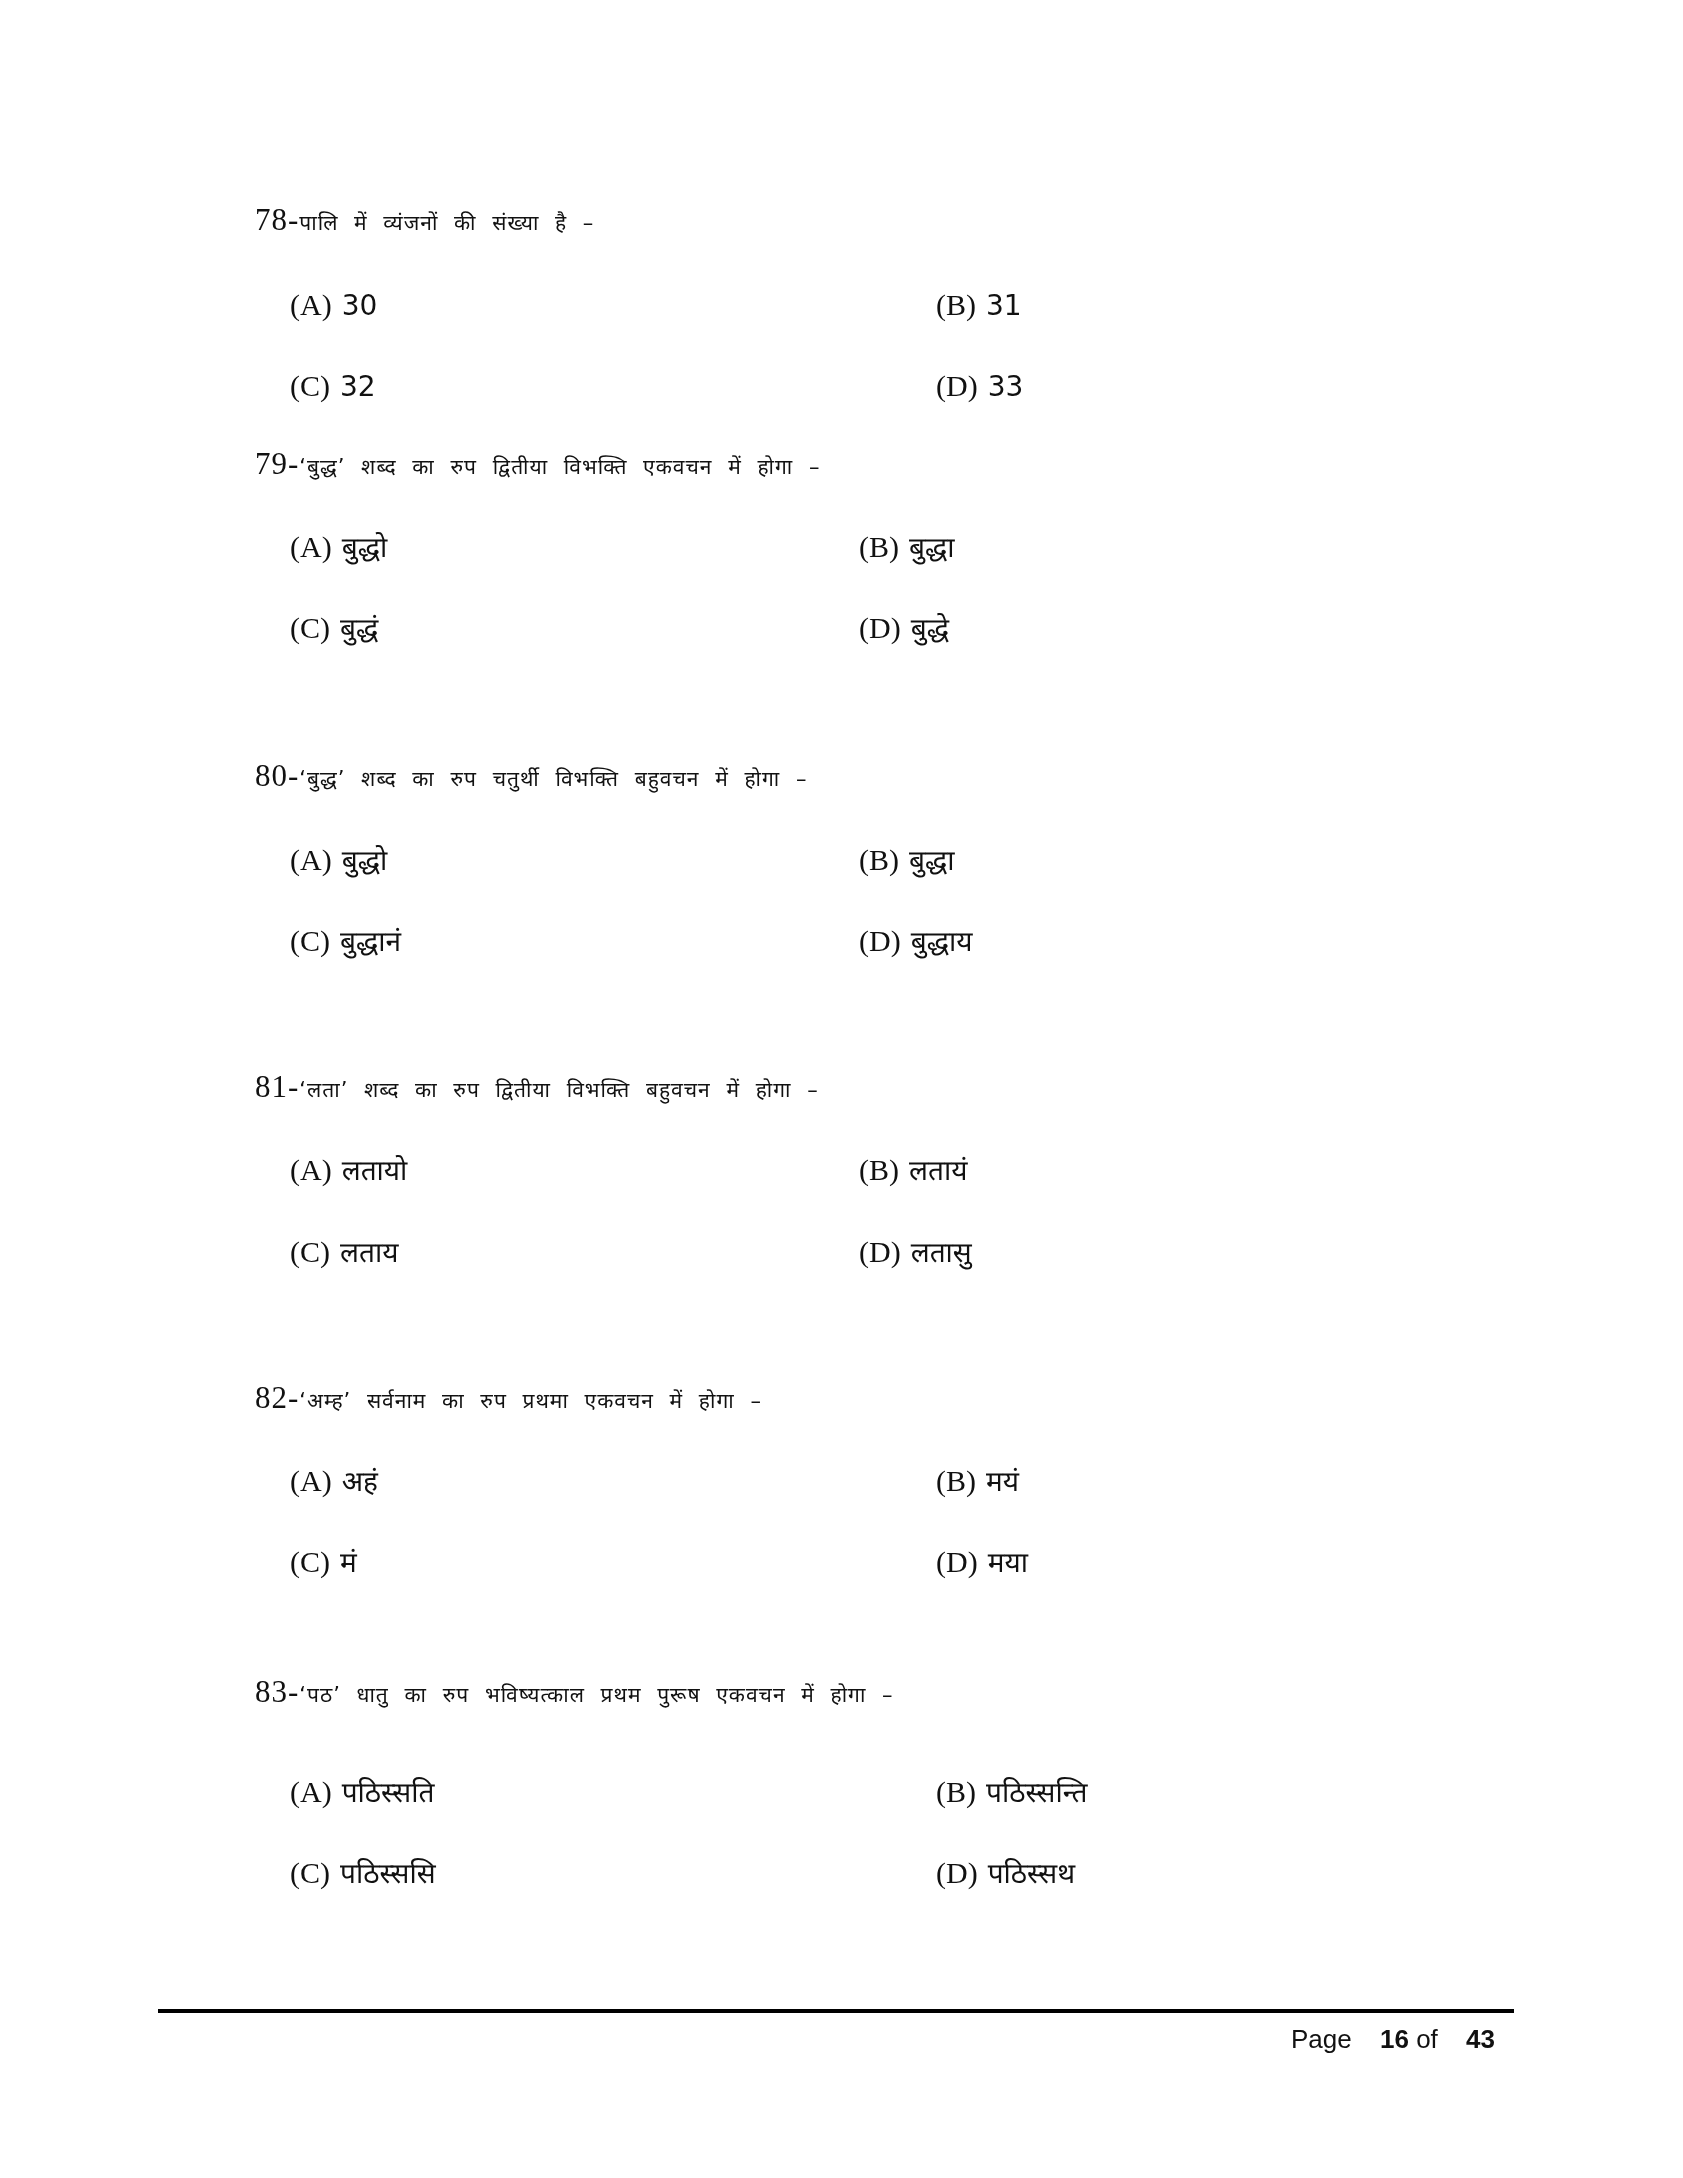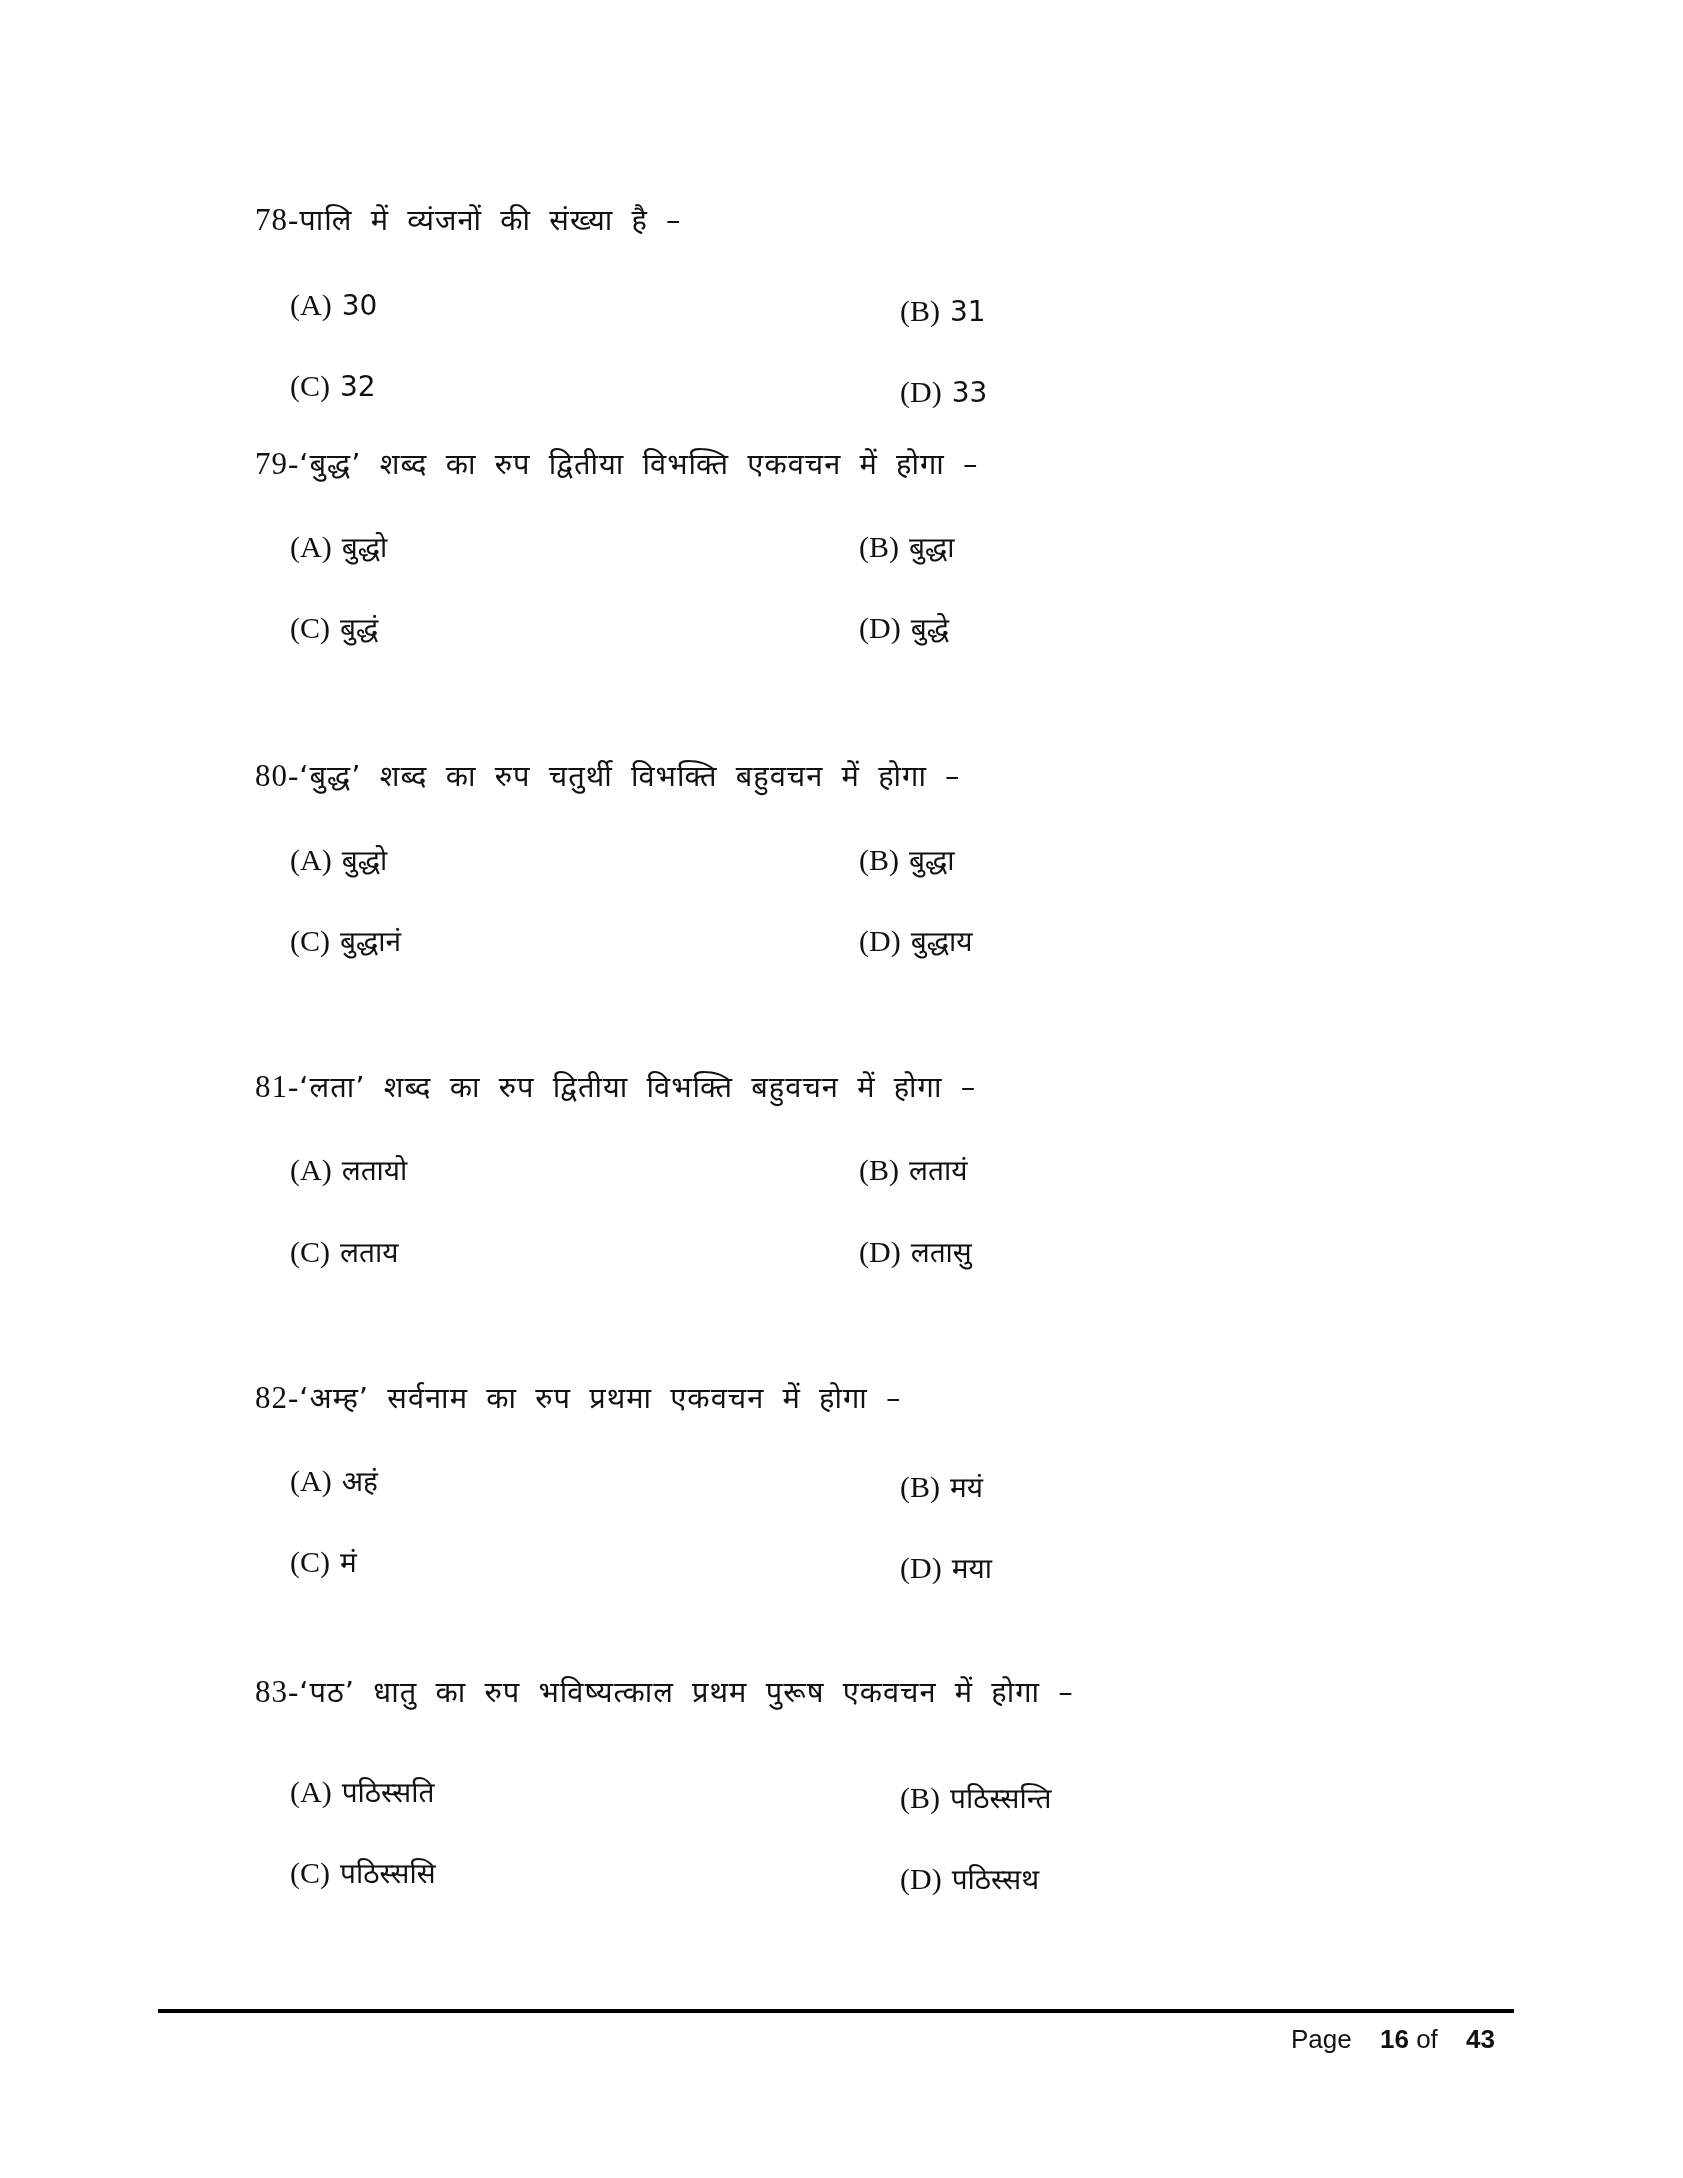--- a/index.html
+++ b/index.html
@@ -1,25 +1,25 @@
 <!DOCTYPE html>
 <html><head>
 <meta charset="utf-8">
 <style>
   html, body { margin: 0; padding: 0; background: #ffffff; }
   body { width: 1683px; height: 2178px; position: relative; overflow: hidden;
          font-family: "Liberation Serif", "DejaVu Serif", serif; color: #111; }
   .q { position: absolute; left: 255px; font-size: 31px; line-height: 40px; white-space: nowrap; letter-spacing: 1px; }
   .q .num { font-family: "Liberation Serif", serif; }
-  .q .txt { font-family: "DejaVu Sans", sans-serif; font-size: 29px; word-spacing: 8px; }
+  .q .txt { font-family: "DejaVu Sans", sans-serif; font-size: 21px; word-spacing: 8px; }
   .opt { position: absolute; font-size: 30px; line-height: 40px; white-space: nowrap; }
   .opt .lbl { font-family: "Liberation Serif", serif; font-size: 30px; }
   .opt .val { font-family: "DejaVu Sans", sans-serif; font-size: 28px; margin-left: 10px; }
   .colA { left: 290px; }
-  .colB1 { left: 900px; margin-top: 6px; }
+  .colB1 { left: 936px; }
   .colB2 { left: 859px; }
   .rule { position: absolute; left: 158px; top: 2009px; width: 1356px; height: 4px; background: #000; }
   .footer { position: absolute; right: 188px; top: 2024px; font-family: "Liberation Sans", sans-serif;
             font-size: 26px; color: #111; }
   .footer b { font-weight: bold; margin-left: 21px; }
 </style>
 </head>
 <body>
 
 <div class="q" style="top:200px;">

